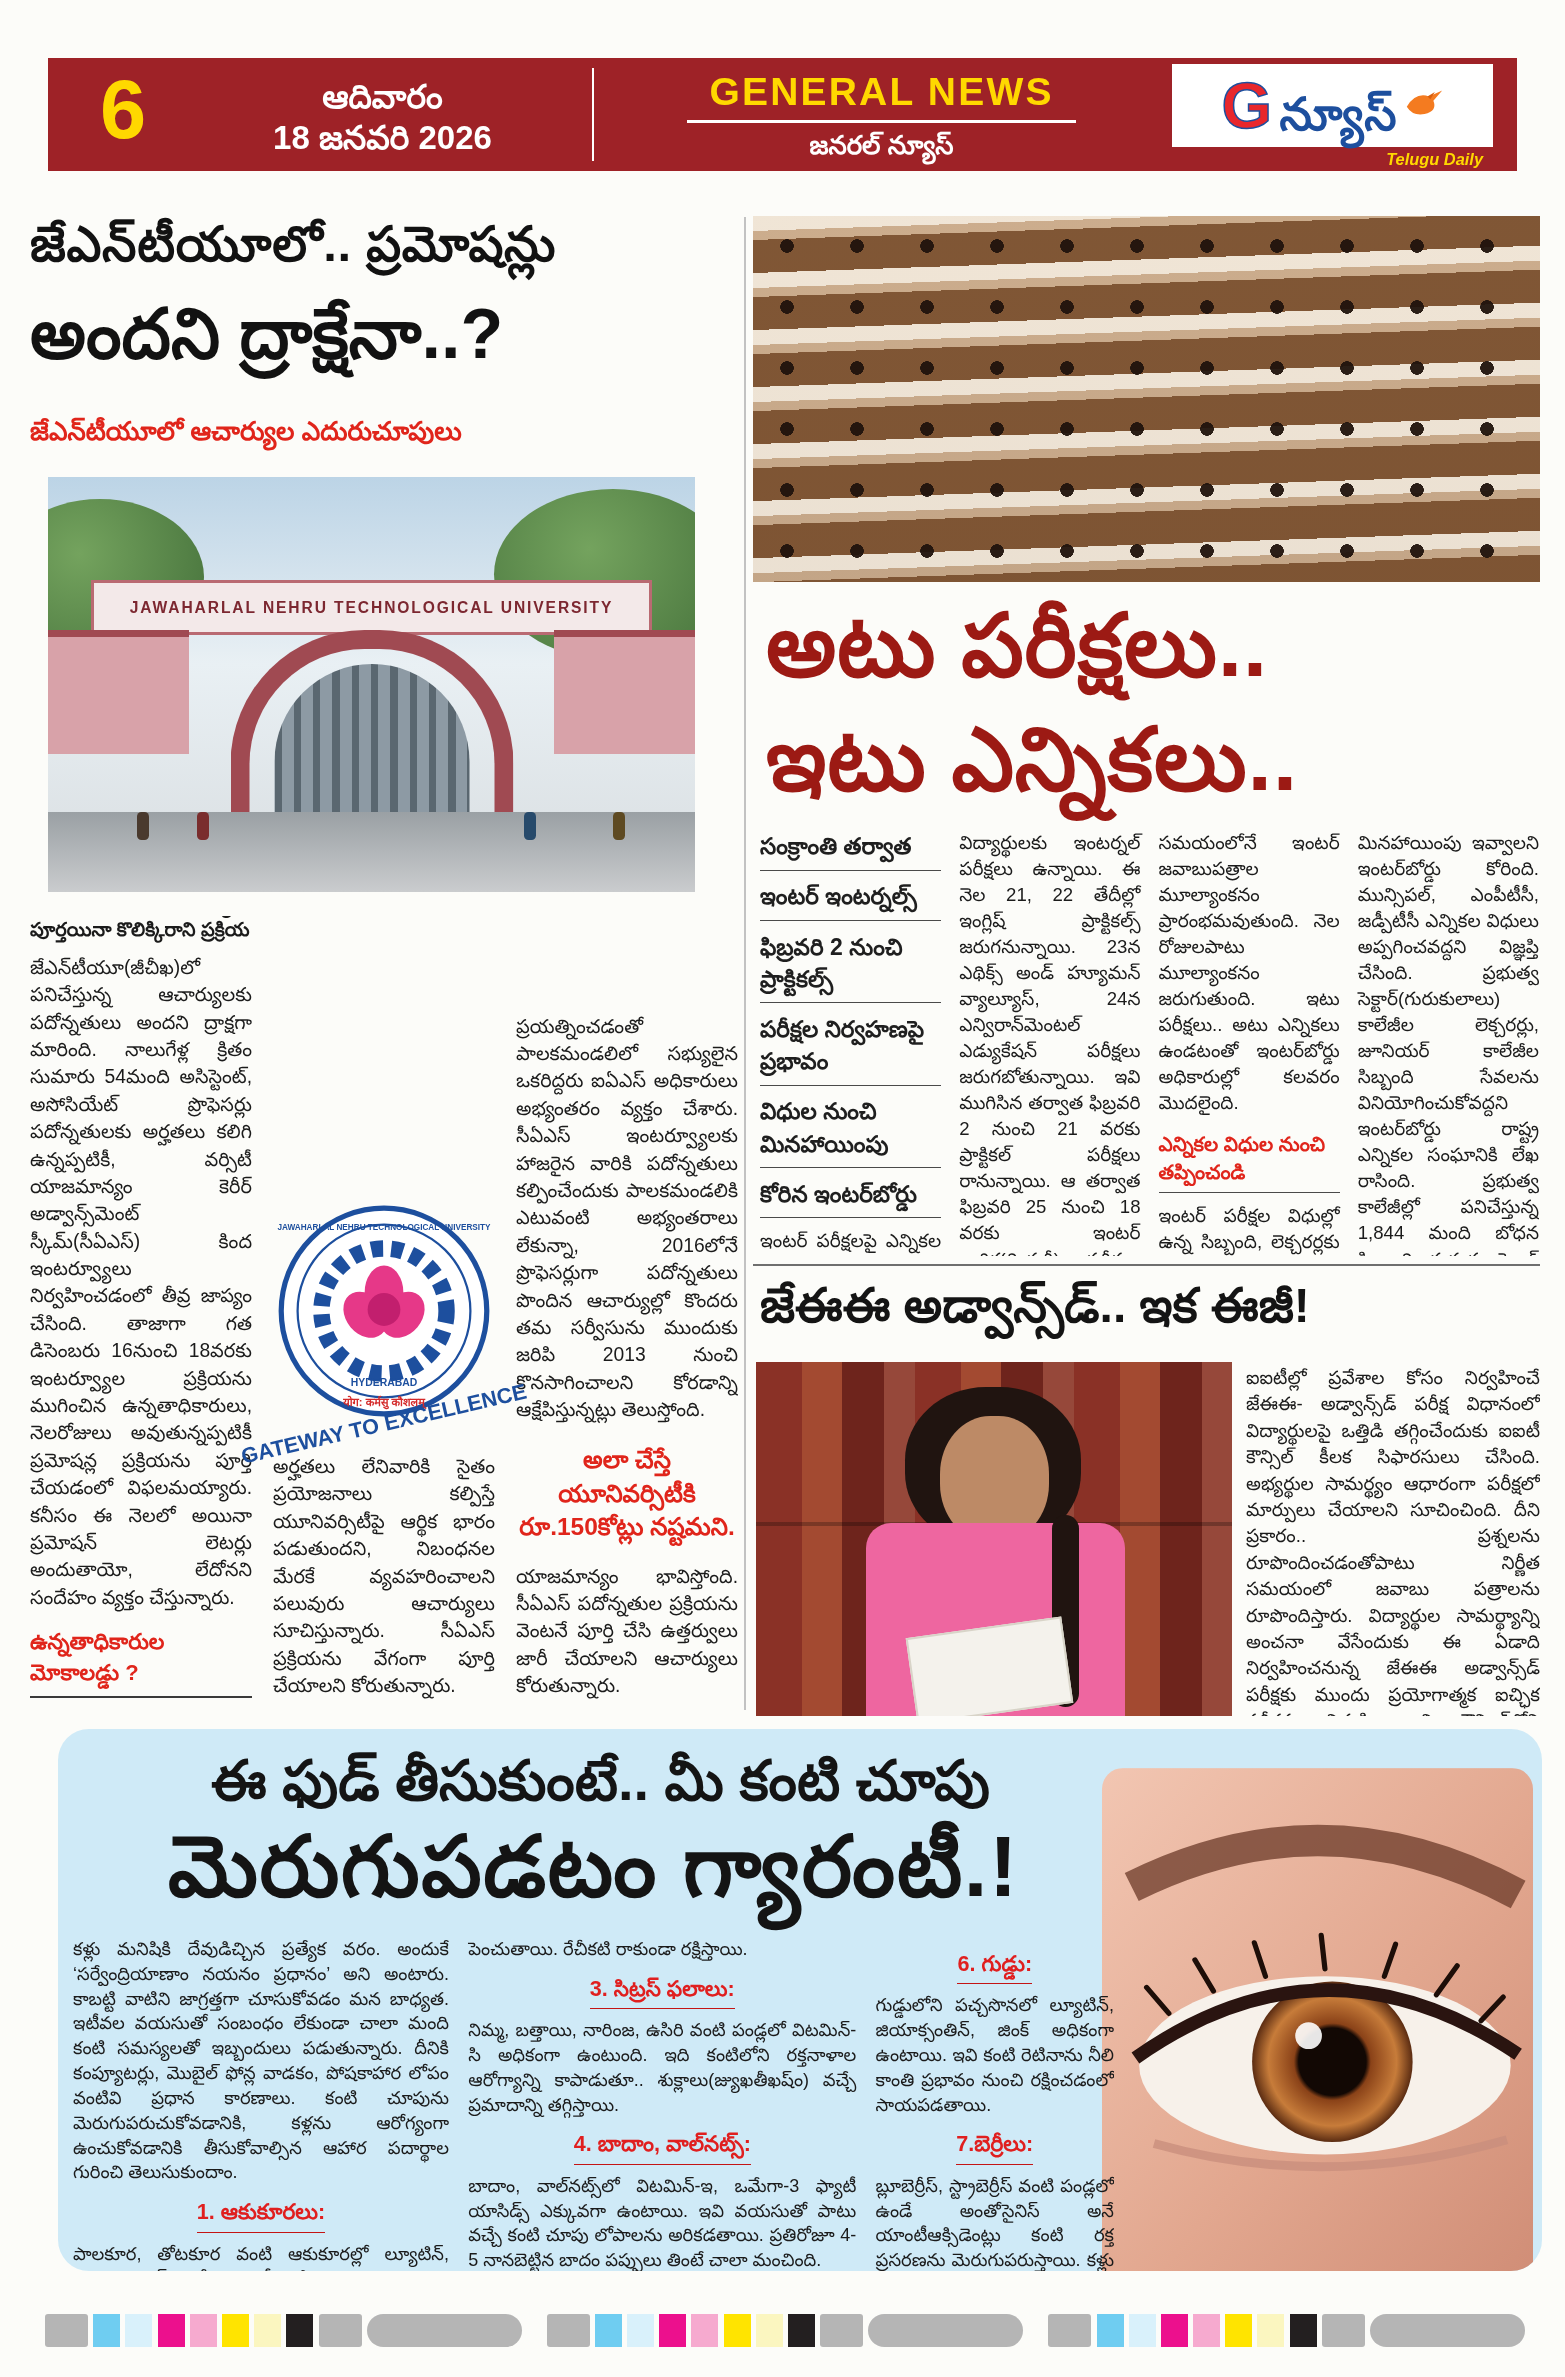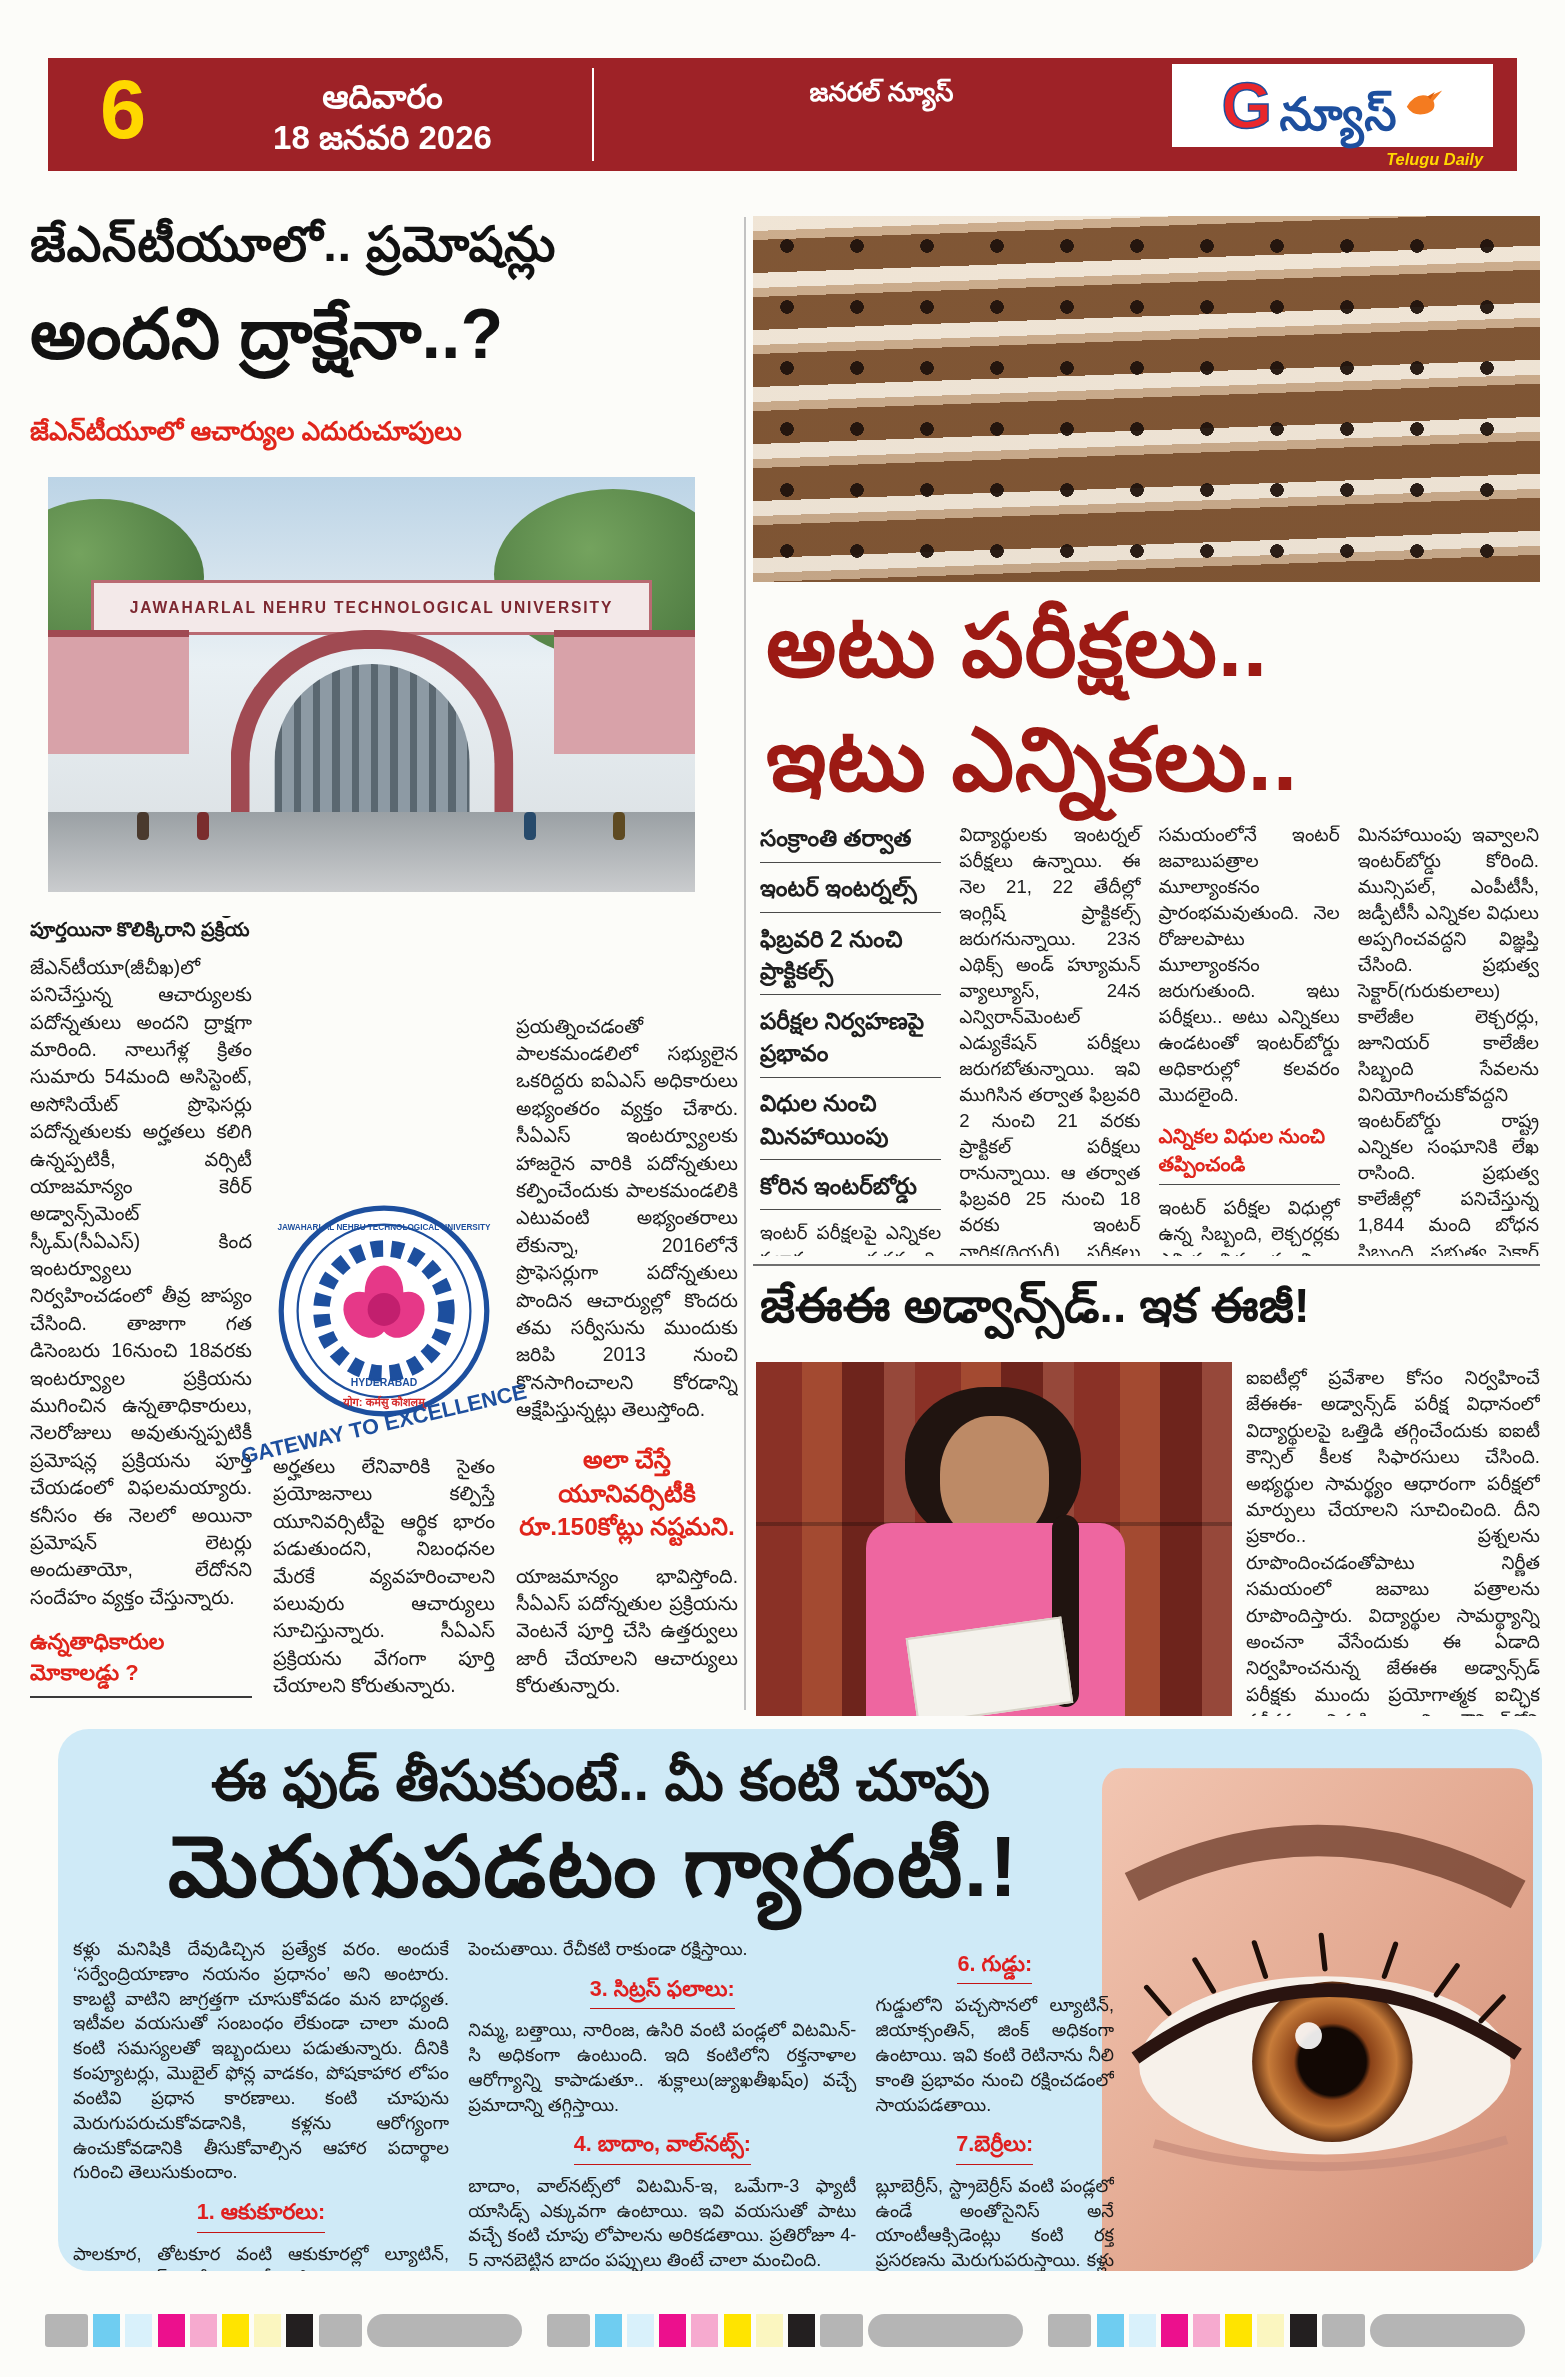--- a/index.html
+++ b/index.html
@@ -56,21 +56,21 @@
   
   .exam-photo{position:absolute;left:753px;top:216px;width:787px;height:366px;
       background-image:
         radial-gradient(circle 11px at 34px 30px, rgba(32,19,12,.95) 60%, rgba(32,19,12,0) 63%),
         repeating-linear-gradient(178deg, rgba(250,245,233,.88) 0 15px, rgba(213,188,158,.8) 15px 24px, rgba(126,85,52,.95) 24px 57px),
         linear-gradient(180deg,#a8714a,#7c4a2a);
       background-size:70px 61px,auto,auto;}
   .exam-h{position:absolute;left:766px;top:589px;width:773px;color:var(--headline-red,#9c1a14);font-size:88px;font-weight:900;line-height:1.3;letter-spacing:0.7px;}
   .exam-h span{display:block;}
   .exam-cols{position:absolute;left:760px;top:822px;width:779px;height:434px;display:flex;gap:18px;font-size:18.6px;line-height:1.4;text-align:justify;overflow:hidden;}
-  .exam-col{flex:1;min-width:0;}
+  .exam-col{flex:1;min-width:0;margin-top:8px;}
   .exam-cols p{margin:0 0 9px;}
   .intro-line{font-size:23px;font-weight:800;color:#1f1f1f;padding-bottom:7.4px;margin-bottom:9.7px;border-bottom:1.5px solid #4a4a4a;text-align:left;}
   .exam-subhead{color:var(--subhead-red,#e0251b);font-weight:800;font-size:20px;margin:13.4px 0 10.4px;padding-bottom:6px;border-bottom:1.5px solid #4a4a4a;text-align:left;}
 
   .hr-right{position:absolute;left:753px;top:1264px;width:787px;height:1.5px;background:#6f6f6f;}
   .jee-h{position:absolute;left:760px;top:1278px;width:779px;font-size:48px;font-weight:900;color:#141414;}
   .girl-photo{position:absolute;left:756px;top:1362px;width:476px;height:354px;overflow:hidden;
       background:
         linear-gradient(180deg, rgba(0,0,0,.25) 0 4.5px, rgba(0,0,0,0) 4.5px) 0 46%/100% 6px no-repeat,
         repeating-linear-gradient(90deg,#8a3126 0 46px,#a34a31 46px 86px,#6e241c 86px 128px,#96483a 128px 159px);}
@@ -107,20 +107,21 @@
 <div id="canvas">
 
   <div class="masthead">
     <div class="page-num">6</div>
     <div class="date-block">
       <div>ఆదివారం</div>
       <div>18 జనవరి 2026</div>
     </div>
     <div class="mast-divider"></div>
     <div class="section-block">
+      <div class="section-en">GENERAL NEWS</div>
       <div class="section-te">జనరల్ న్యూస్</div>
     </div>
     <div class="logo-box">
       <span class="logo-g">G</span>
       <span class="logo-word">న్యూస్</span>
       <span>
         <svg width="39" height="31" viewBox="0 0 52 42">
             <path d="M2 24 Q14 4 32 10 L50 2 L38 16 Q44 30 26 34 Q10 37 2 24 Z" fill="#f47b20"></path>
             <path d="M30 10 L40 4 L34 14 Z" fill="#d95f0e"></path>
           </svg>

